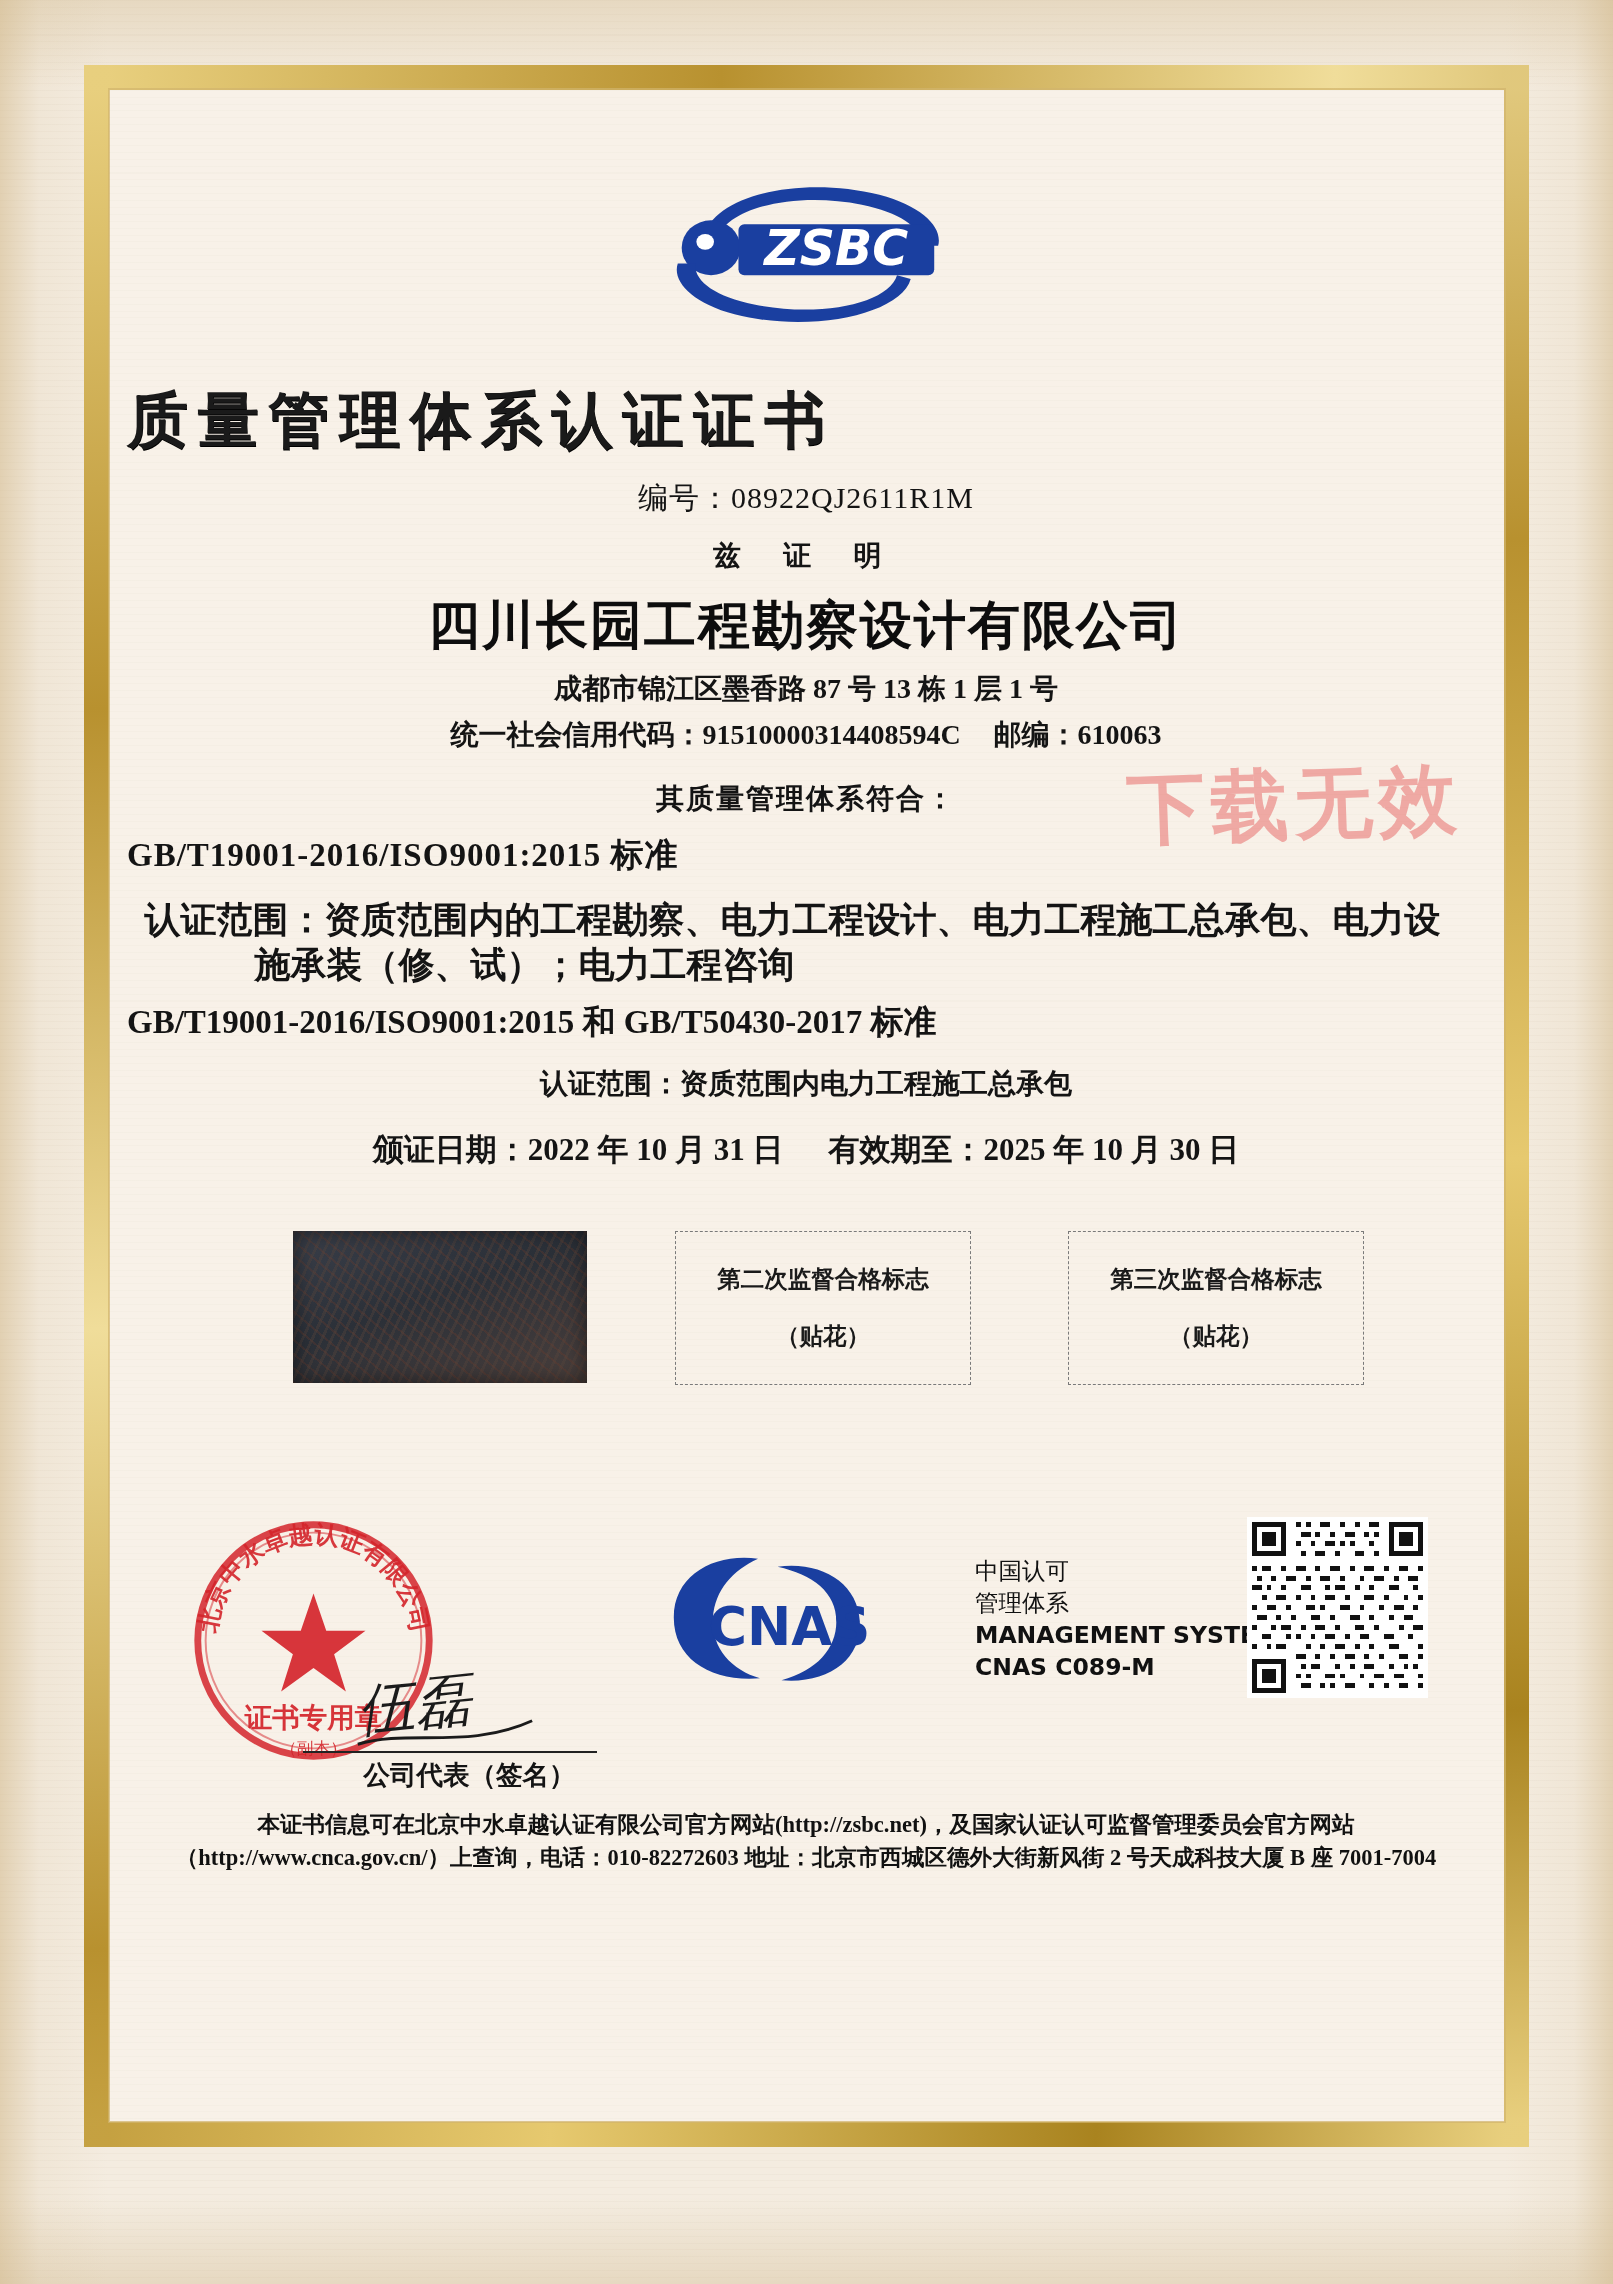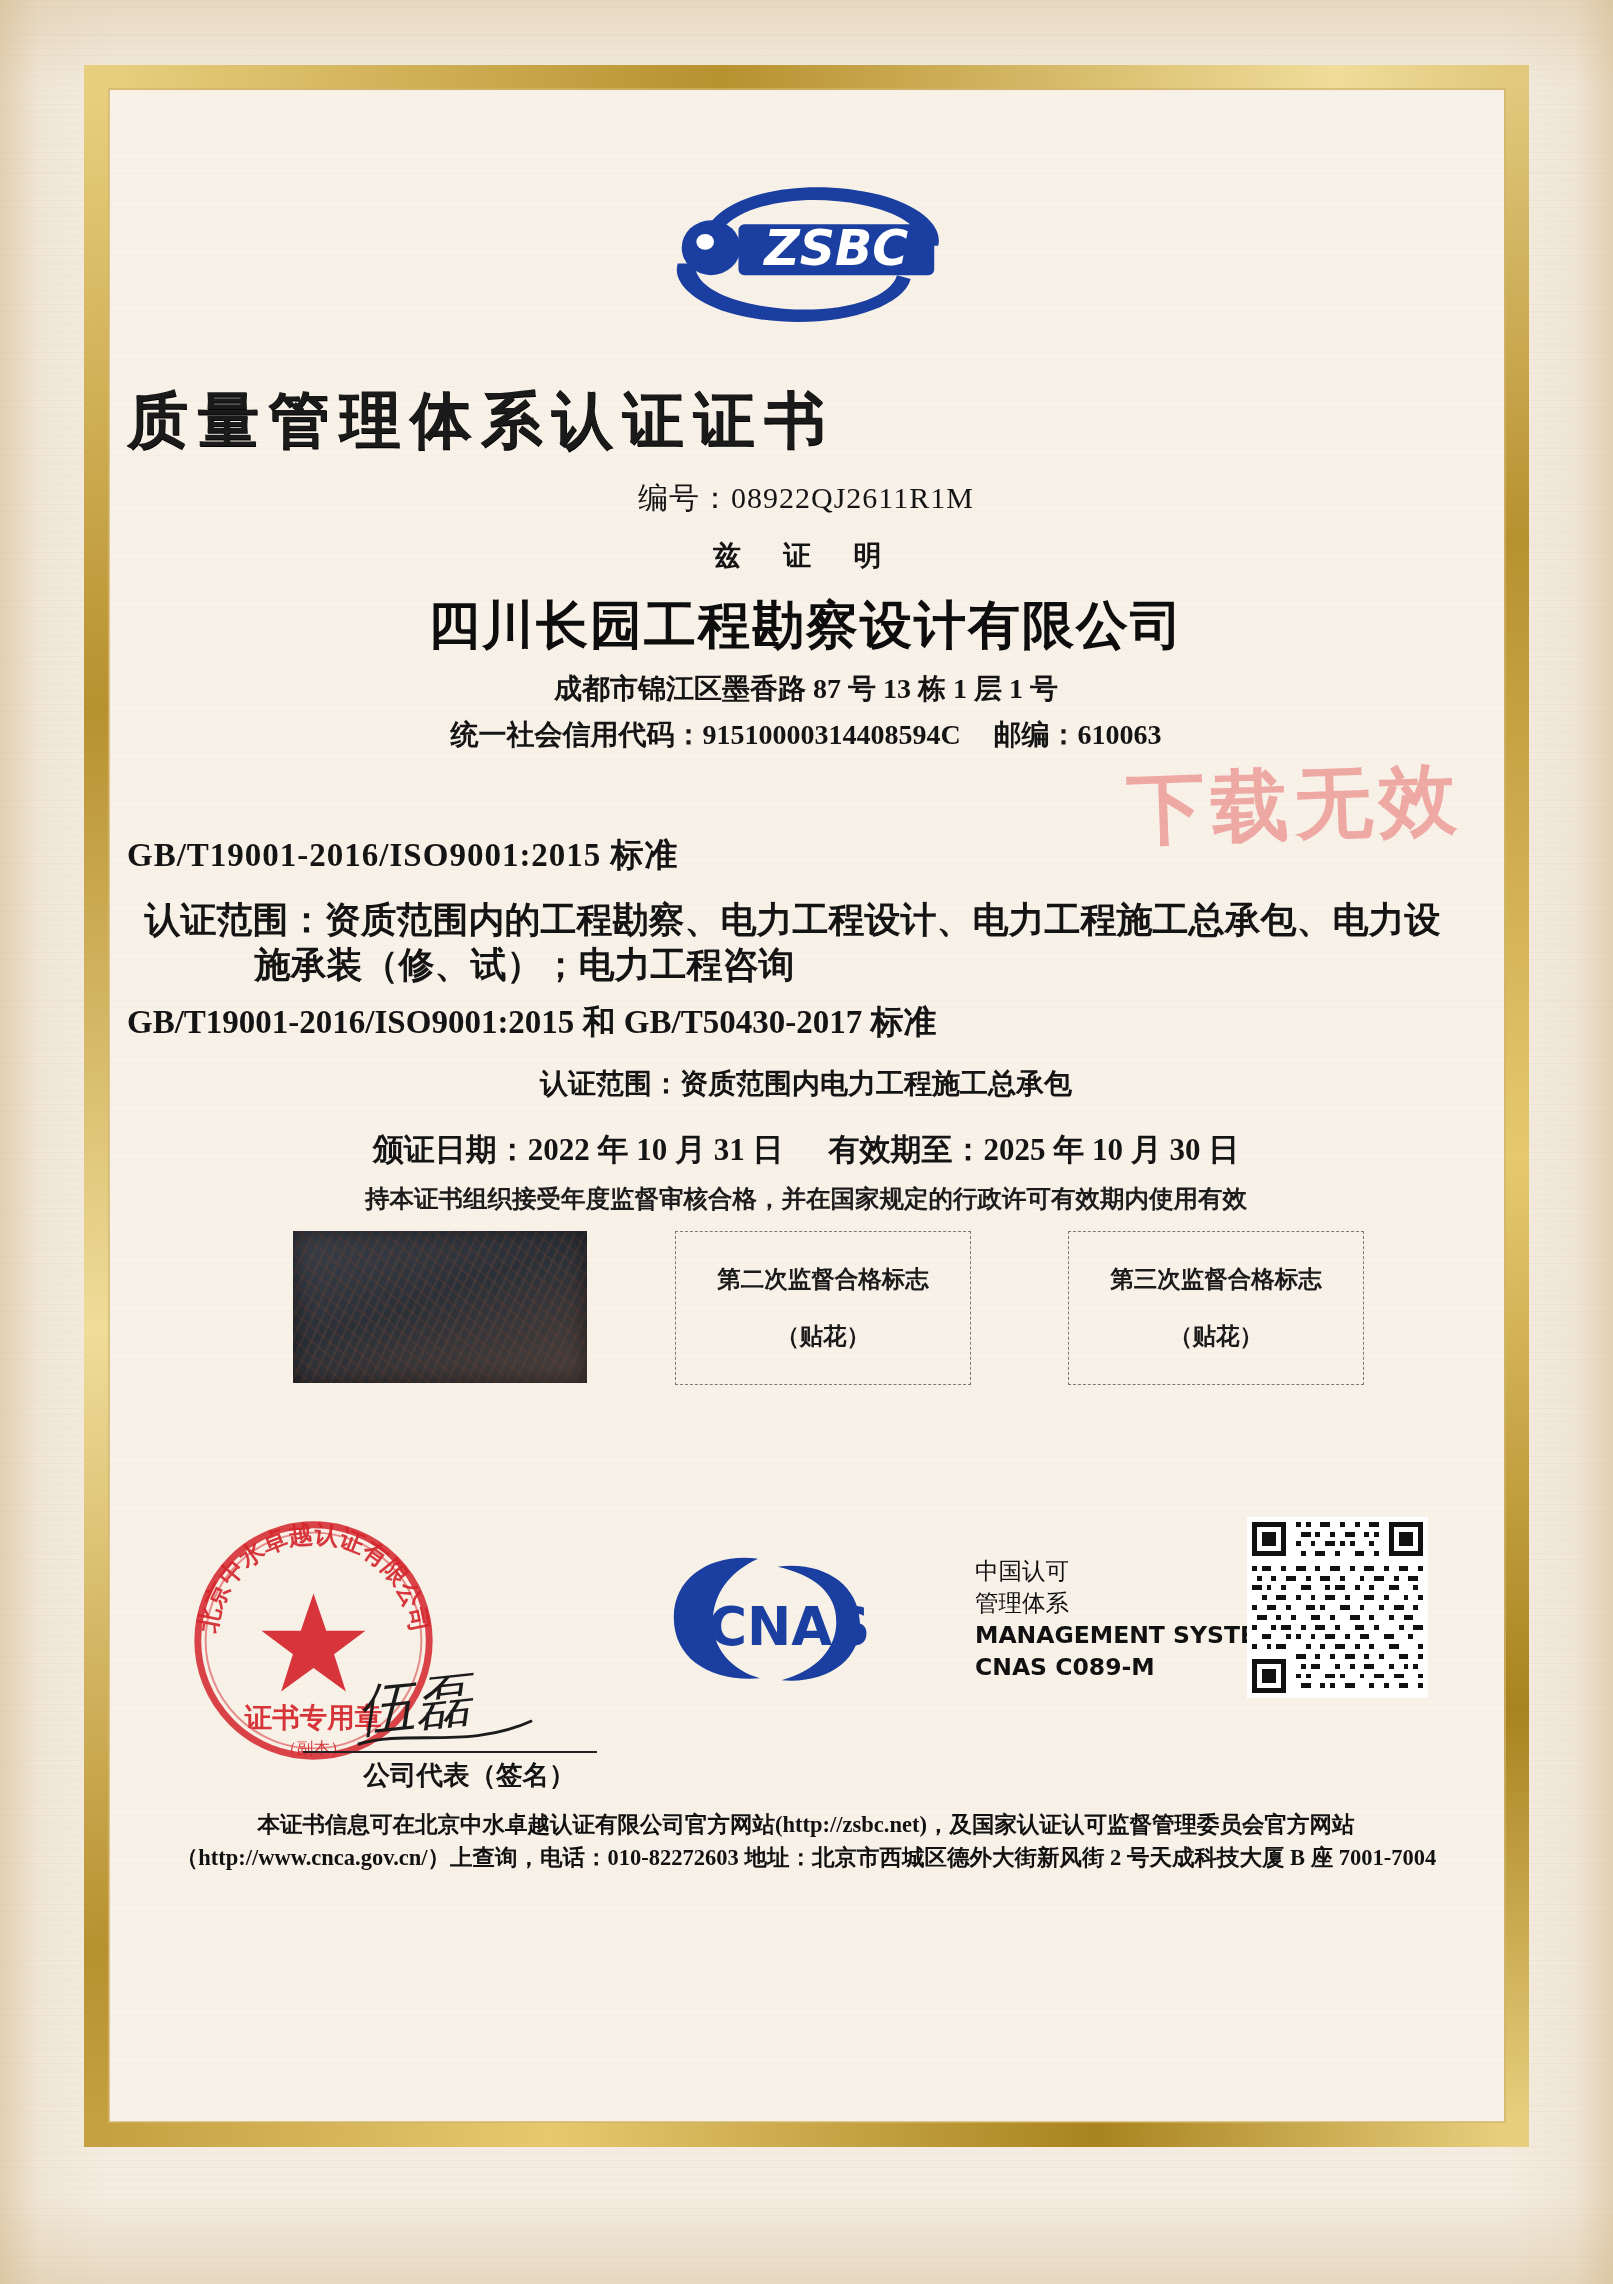--- a/index.html
+++ b/index.html
@@ -350,37 +350,37 @@
     <div class="zizhengming">兹 证 明</div>
 
     <div class="company">四川长园工程勘察设计有限公司</div>
 
     <div class="addr">成都市锦江区墨香路 87 号 13 栋 1 层 1 号</div>
 
     <div class="credit">
       <span>统一社会信用代码：</span><span>91510000314408594C</span><span class="gap"></span><span>邮编：</span><span>610063</span>
     </div>
 
+    <div class="conform">其质量管理体系符合：</div>
 
     <div class="std1">GB/T19001-2016/ISO9001:2015 标准</div>
 
     <div class="scope1">
       <span>认证范围：资质范围内的工程勘察、电力工程设计、电力工程施工总承包、电力设</span>
       <span class="l2">施承装（修、试）；电力工程咨询</span>
     </div>
 
     <div class="std2">GB/T19001-2016/ISO9001:2015 和 GB/T50430-2017 标准</div>
 
     <div class="scope2">认证范围：资质范围内电力工程施工总承包</div>
 
     <div class="dates">
       <span>颁证日期：</span><span>2022 年 10 月 31 日</span><span class="gap"></span><span>有效期至：</span><span>2025 年 10 月 30 日</span>
     </div>
 
-    <div class="note">持本证书组织接受年度监督审核合格，并在国家规定的行政许可有效期内使用有效</div>
 
     <div class="sticker-row">
       <div class="sticker s1"></div>
       <div class="sticker s2">
         <span>第二次监督合格标志</span>
         <span>（贴花）</span>
       </div>
       <div class="sticker s3">
         <span>第三次监督合格标志</span>
         <span>（贴花）</span>

